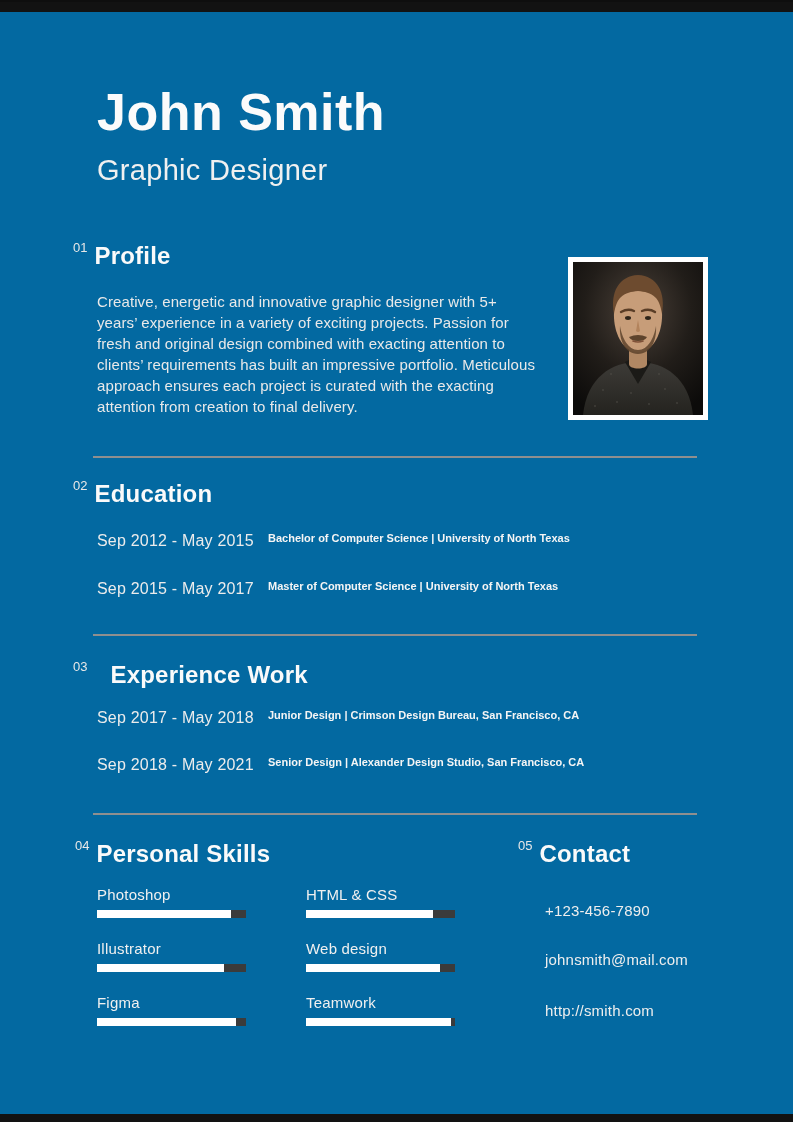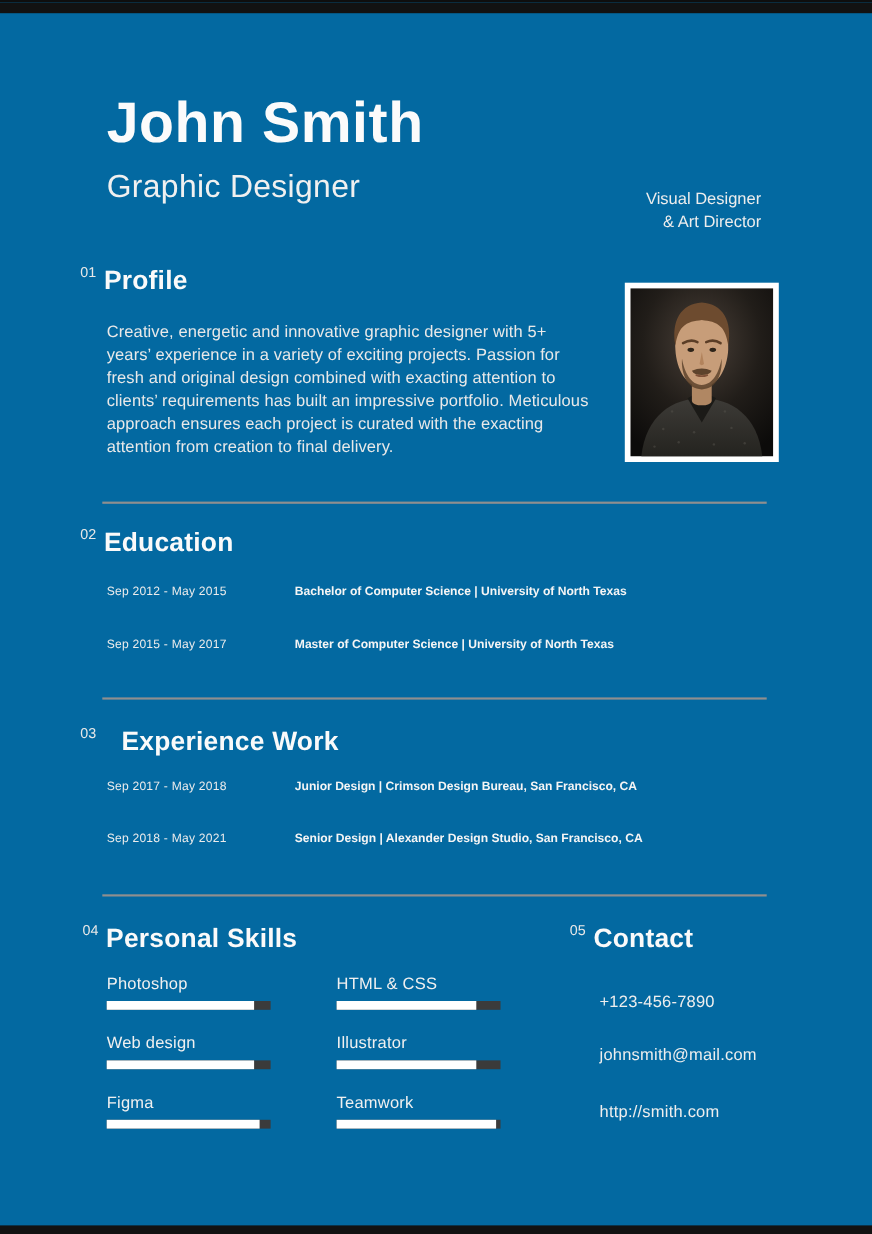--- a/index.html
+++ b/index.html
@@ -97,21 +97,21 @@
   .divider.d2 { top: 632px; }
   .divider.d3 { top: 811px; }
 
   
   .edu-head { top: 478px; left: 73px; }
   .exp-head { top: 659px; left: 73px; gap: 16px; }
 
   .row { left: 97px; width: 600px; }
   .row .date {
     position: absolute; left: 0; top: 0;
-    font-size: 11px; font-weight: 400; color: #ececec;
+    font-size: 16px; font-weight: 400; color: #ececec;
     letter-spacing: 0.2px;
     white-space: nowrap;
   }
   .row .detail {
     position: absolute; left: 171px; top: 0;
     font-size: 11px; font-weight: 700; color: #f5f5f5;
     white-space: nowrap;
   }
   .edu-row-0 { top: 530px; }
   .edu-row-1 { top: 578px; }
@@ -165,24 +165,20 @@
 </style>
 </head>
 <body>
 
 <div class="page">
   <div class="edge-strip top"></div>
   <div class="edge-strip bottom"></div>
 
   <div class="abs name">John Smith</div>
   <div class="abs job-title">Graphic Designer</div>
-  <div class="abs tagline">
-    <div>Visual Designer</div>
-    <div>&amp; Art Director</div>
-  </div>
 
   <div class="abs section-head profile-head">
     <span class="section-num">01</span>
     <span class="section-title">Profile</span>
   </div>
   <p class="abs profile-text">Creative, energetic and innovative graphic designer with 5+ years’ experience in a variety of exciting projects. Passion for fresh and original design combined with exacting attention to clients’ requirements has built an impressive portfolio. Meticulous approach ensures each project is curated with the exacting attention from creation to final delivery.</p>
 
   <div class="abs photo-frame">
     <svg viewBox="0 0 130 153" xmlns="http://www.w3.org/2000/svg">
       <defs>
@@ -276,29 +272,29 @@
           <div class="bar-fill" style="width: 90%;"></div>
         </div>
     </div>
     <div class="skill">
       <span class="skill-label">HTML &amp; CSS</span>
       <div class="bar-track">
           <div class="bar-fill" style="width: 85%;"></div>
         </div>
     </div>
     <div class="skill">
+      <span class="skill-label">Illustrator</span>
+      <div class="bar-track">
+          <div class="bar-fill" style="width: 85%;"></div>
+        </div>
+    </div>
+    <div class="skill">
       <span class="skill-label">Web design</span>
       <div class="bar-track">
           <div class="bar-fill" style="width: 90%;"></div>
-        </div>
-    </div>
-    <div class="skill">
-      <span class="skill-label">Illustrator</span>
-      <div class="bar-track">
-          <div class="bar-fill" style="width: 85%;"></div>
         </div>
     </div>
     <div class="skill">
       <span class="skill-label">Figma</span>
       <div class="bar-track">
           <div class="bar-fill" style="width: 93%;"></div>
         </div>
     </div>
     <div class="skill">
       <span class="skill-label">Teamwork</span>

